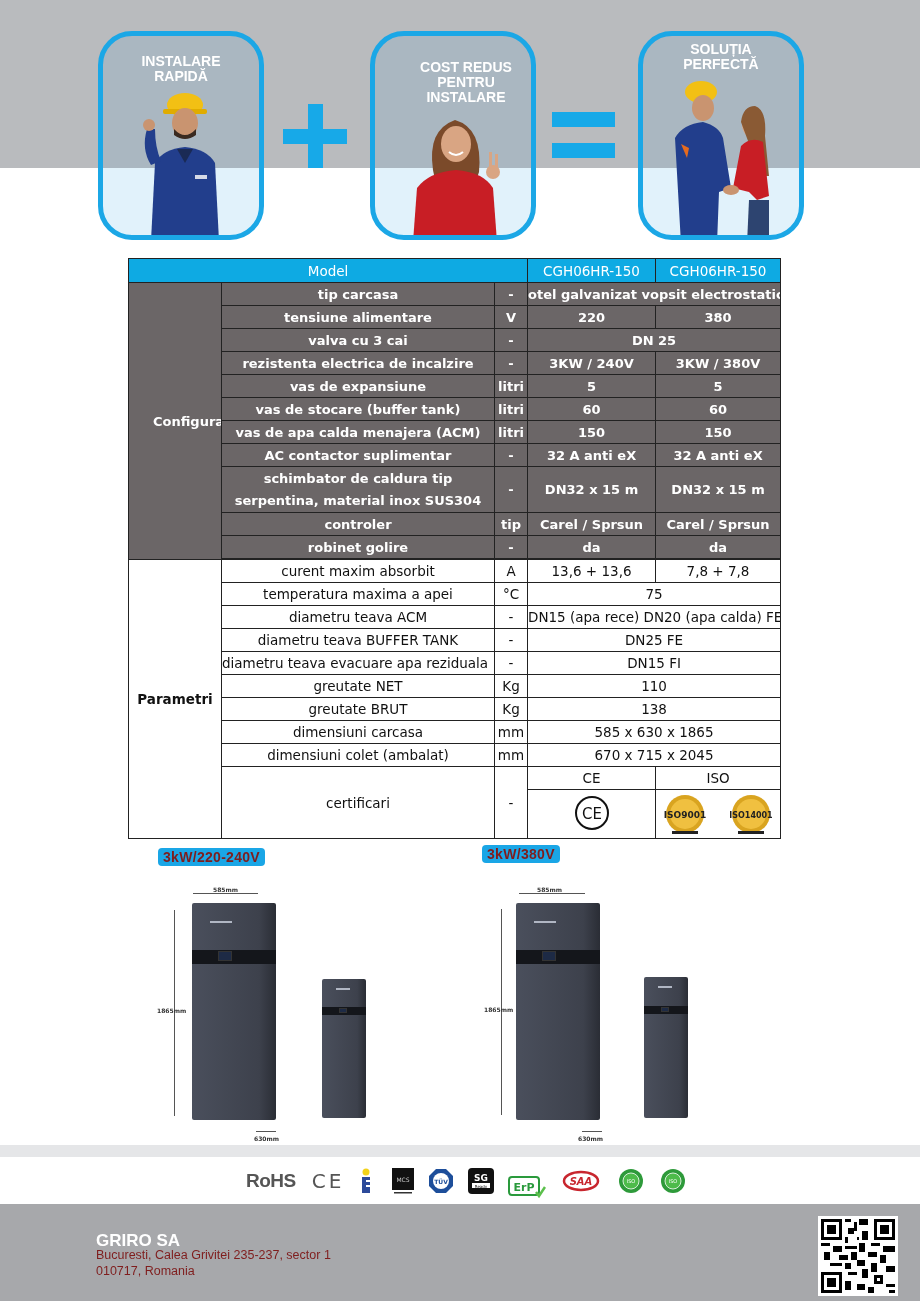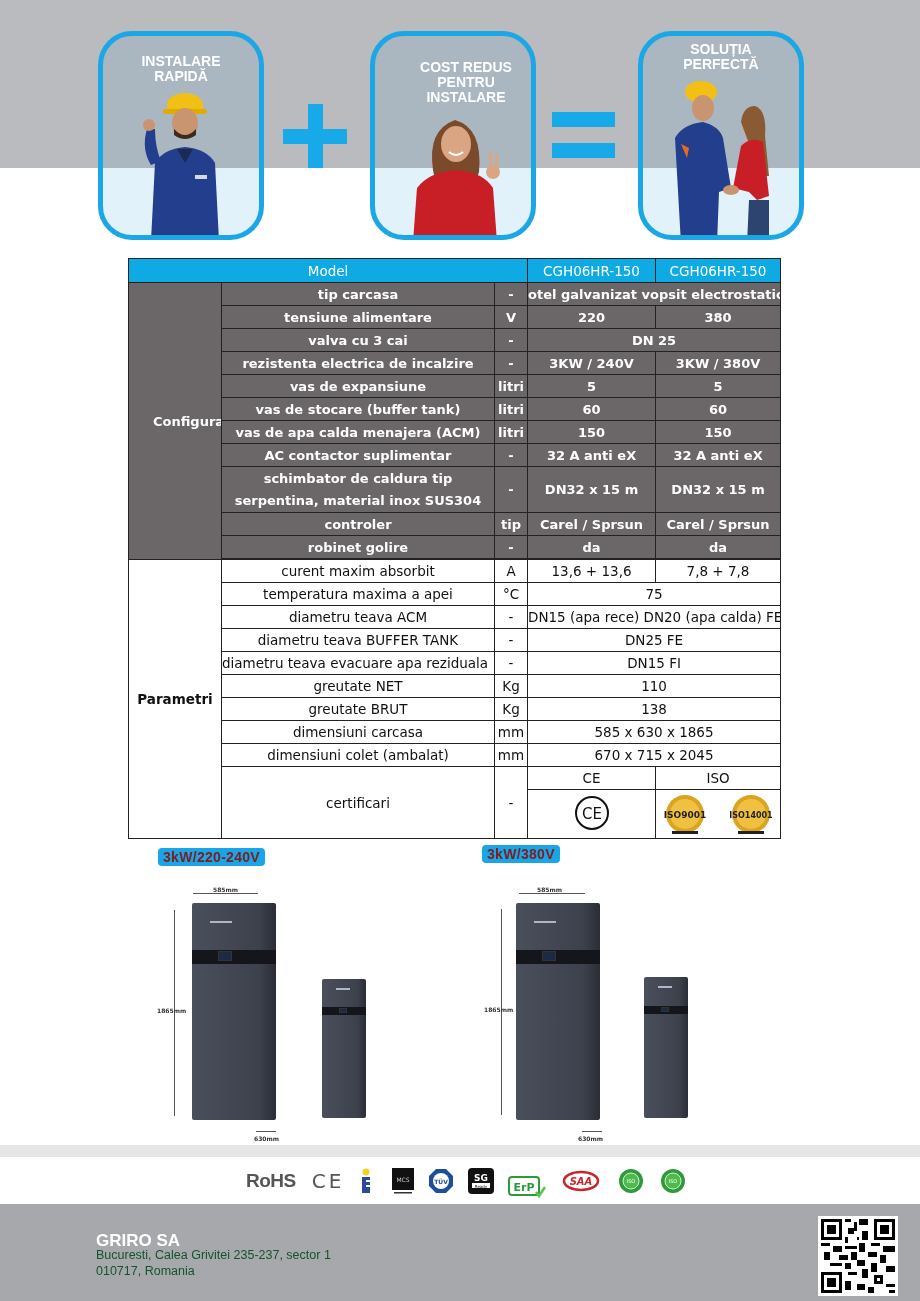--- a/index.html
+++ b/index.html
@@ -35,21 +35,21 @@
   .dim-txt { position: absolute; font-size: 6px; color: #333; font-weight: bold; font-family: "DejaVu Sans", sans-serif; }
 
   
   .gray-strip { position: absolute; left: 0; top: 1145px; width: 920px; height: 12px; background: #e5e6e8; }
   .logos { position: absolute; left: 246px; top: 1163px; height: 36px; display: flex; align-items: center; gap: 0; }
   .logo-item { display: flex; align-items: center; justify-content: flex-end; margin-right: 12px; }
 
   
   .footer { position: absolute; left: 0; top: 1204px; width: 920px; height: 110px; background: #a7a8ab; }
   .company { position: absolute; left: 96px; top: 27px; color: #ffffff; font-weight: bold; font-size: 17px; font-family: "Liberation Sans", sans-serif; }
-  .addr { position: absolute; left: 96px; color: #14532d; font-size: 12.5px; font-family: "Liberation Sans", sans-serif; }
+  .addr { position: absolute; left: 96px; color: #7f1d1d; font-size: 12.5px; font-family: "Liberation Sans", sans-serif; }
   .qr { position: absolute; left: 818px; top: 12px; width: 80px; height: 80px; background: #fff; padding: 3px; }
 </style>
 </head>
 <body>
 
 <div class="banner-bg"></div>
 
 <div class="card" style="left:98px;">
   <div class="card-title" style="top:18px;">
     <div>INSTALARE</div>

